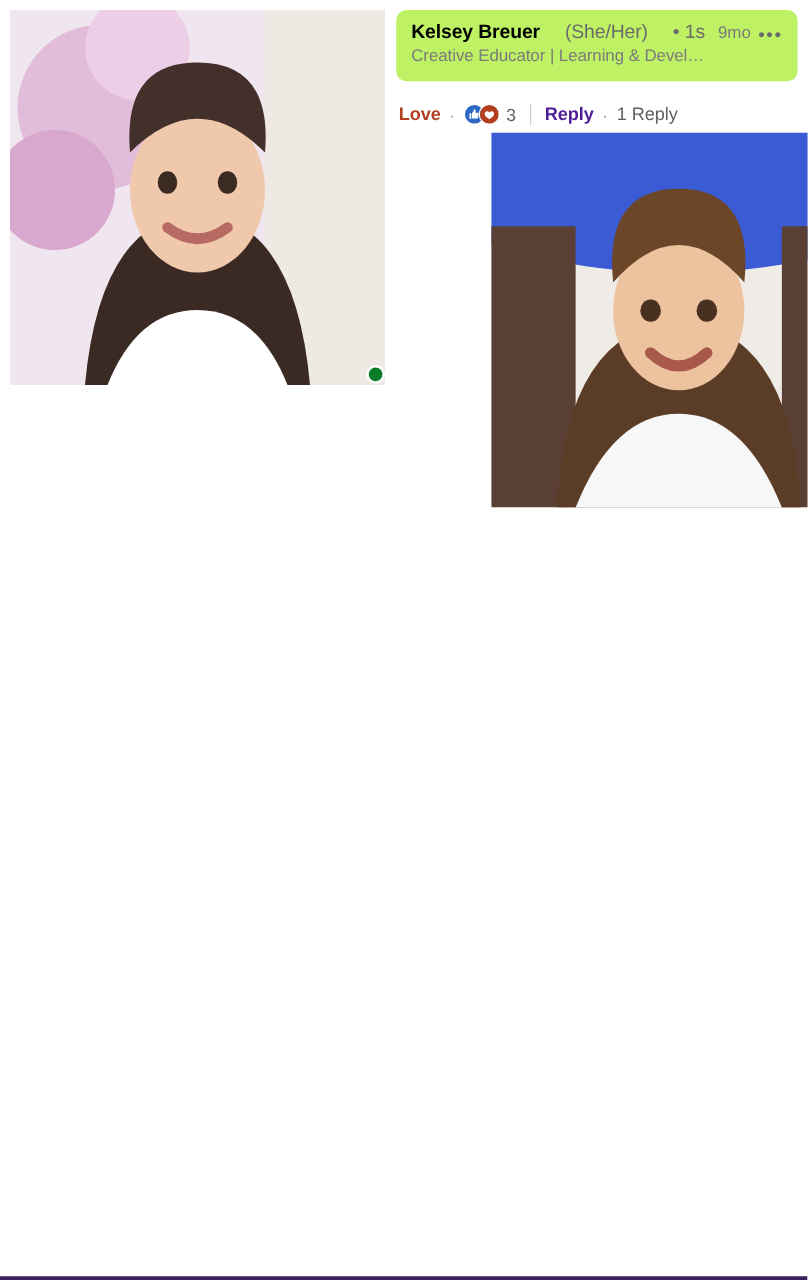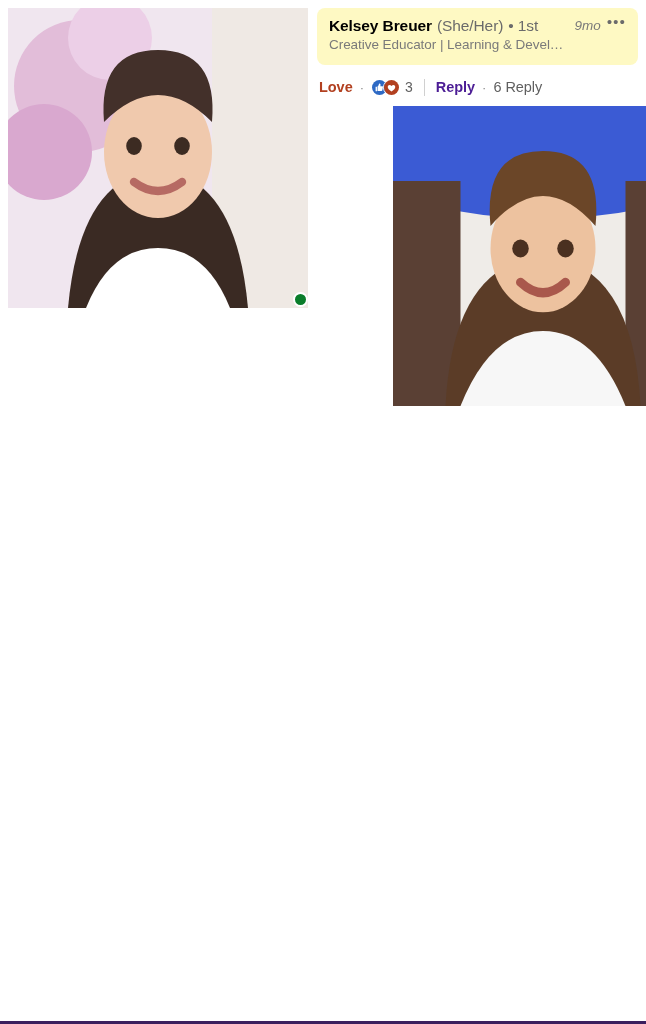--- a/index.html
+++ b/index.html
@@ -54,21 +54,21 @@
   }
   .avatar.lg + .presence { width: 15px; height: 15px; right: 0px; bottom: 1px; }
 
   .body-col {
     flex: 1 1 auto;
     min-width: 0;
     margin-left: 9px;
   }
 
   .bubble {
-    background: #fef9c3;
+    background: #bef264;
     border-radius: 8px;
     padding: 9px 12px 13px 12px;
     position: relative;
     box-sizing: border-box;
   }
   .comment.top-level .bubble { margin-right: 8px; }
 
   .bubble-head {
     display: flex;
     align-items: flex-start;
@@ -85,40 +85,39 @@
   }
   .name {
     font-weight: bold;
     font-size: 15.5px;
     color: #000000;
     letter-spacing: -0.1px;
   }
   .meta {
     font-size: 15.5px;
     color: #6b6b6b;
-    margin-left: 5px;
+    margin-left: 20px;
     letter-spacing: -0.1px;
   }
   .headline {
     font-size: 13.5px;
     color: #7a7a7a;
     margin-top: 2px;
     white-space: nowrap;
     overflow: hidden;
     text-overflow: ellipsis;
     letter-spacing: -0.05px;
   }
 
   .time-row {
     display: flex;
-    align-items: flex-start;
+    align-items: flex-end;
     flex: 0 0 auto;
     margin-left: 10px;
     padding-top: 1px;
-    font-style: italic;
   }
   .time {
     font-size: 13.5px;
     color: #7a7a7a;
   }
   .dots {
     margin-left: 6px;
     color: #6b6b6b;
     font-size: 15px;
     line-height: 8px;
@@ -130,21 +129,21 @@
     line-height: 23px;
     color: #191919;
     margin-top: 9px;
     letter-spacing: -0.15px;
     word-wrap: break-word;
   }
 
   
   .actions {
     display: flex;
-    align-items: center;
+    align-items: flex-end;
     padding: 9px 0 0 2px;
     height: 26px;
   }
   .act {
     font-size: 14.5px;
     font-weight: bold;
     color: #4c1d95;
     letter-spacing: -0.05px;
   }
   .act.love { color: #b24020; }
@@ -247,21 +246,21 @@
               <svg viewBox="0 0 20 20">
                 <circle cx="10" cy="10" r="10" fill="#b24020"></circle>
       <path d="M10 15.2 C6.6 12.8 5 11.3 5 9.2 C5 7.7 6.1 6.6 7.5 6.6 C8.4 6.6 9.3 7.1 10 7.9 C10.7 7.1 11.6 6.6 12.5 6.6 C13.9 6.6 15 7.7 15 9.2 C15 11.3 13.4 12.8 10 15.2 Z" fill="#ffffff"></path>
               </svg>
             </span>
             <span class="rxcount">3</span>
           </span>
           <span class="vbar"></span>
           <span class="act">Reply</span>
           <span class="dotsep">·</span>
-          <span class="subreply">6 Reply</span>
+          <span class="subreply">1 Reply</span>
         </div>
 
   <div class="comment reply">
     <div class="avatar-wrap">
       <span class="avatar sm"><svg viewBox="0 0 40 40" preserveAspectRatio="xMidYMid slice">
     <rect width="40" height="40" fill="#efece8"></rect>
     <path d="M0 0 h40 v12 q-20 6 -40 0z" fill="#3b5bd4"></path>
     <rect x="0" y="10" width="9" height="30" fill="#5a4034"></rect>
     <rect x="31" y="10" width="9" height="30" fill="#5a4034"></rect>
     <path d="M7 40 q1 -19 13 -20 q12 1 13 20 z" fill="#5b3c27"></path>

